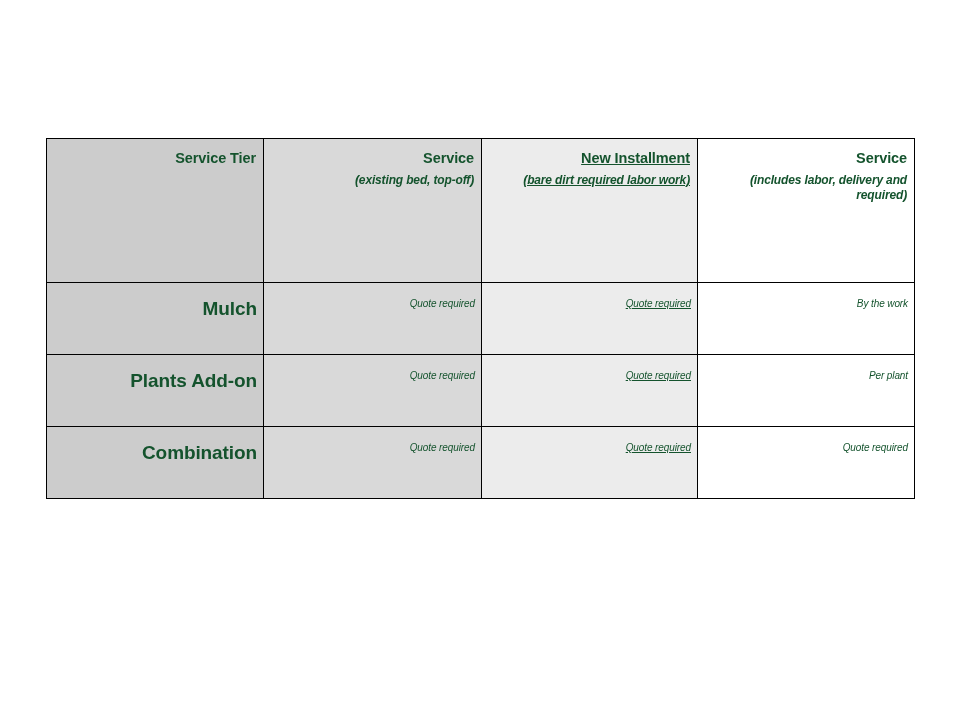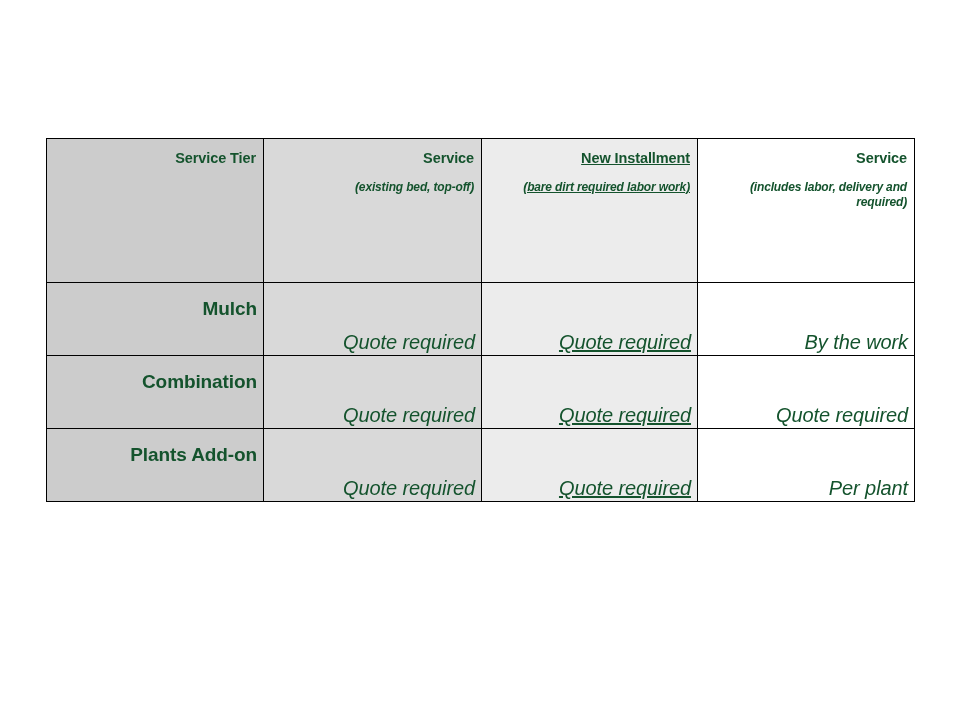--- a/index.html
+++ b/index.html
@@ -65,46 +65,45 @@
     line-height: 1.28;
     letter-spacing: -0.1px;
   }
   .head-sub {
     display: block;
     font-size: 12px;
     font-weight: bold;
     font-style: italic;
     line-height: 1.27;
     letter-spacing: -0.15px;
-    margin-top: 12px;
+    margin-top: 5px;
   }
   .head-sub:empty { display: none; }
 
   
   tr.data-row td {
     height: 71px;
   }
   .cell-wrap {
     padding: 14px 6px 0 6px;
   }
   .cell-label {
     display: block;
     font-size: 19px;
     font-weight: bold;
     line-height: 1.3;
     letter-spacing: -0.1px;
   }
   .cell-value {
     display: block;
-    font-size: 20px;
+    font-size: 10px;
     font-style: italic;
     font-weight: normal;
     line-height: 1.3;
     letter-spacing: -0.1px;
-    margin-top: 32px;
   }
 </style>
 </head>
 <body>
 
 <div id="slide">
 
   <table id="pricing-table">
     <colgroup>
       <col class="c1">
@@ -161,59 +160,59 @@
           <div class="cell-wrap">
             <span class="cell-value">By the work</span>
           </div>
         </td>
       </tr>
 
 
       <tr class="data-row">
         <td class="col-1">
           <div class="cell-wrap">
+            <span class="cell-label">Plants Add-on</span>
+          </div>
+        </td>
+        <td class="col-2">
+          <div class="cell-wrap">
+            <span class="cell-value">Quote required</span>
+          </div>
+        </td>
+        <td class="col-3">
+          <div class="cell-wrap">
+            <span class="cell-value">Quote required</span>
+          </div>
+        </td>
+        <td class="col-4">
+          <div class="cell-wrap">
+            <span class="cell-value">Per plant</span>
+          </div>
+        </td>
+      </tr>
+
+      <tr class="data-row">
+        <td class="col-1">
+          <div class="cell-wrap">
             <span class="cell-label">Combination</span>
           </div>
         </td>
         <td class="col-2">
           <div class="cell-wrap">
             <span class="cell-value">Quote required</span>
           </div>
         </td>
         <td class="col-3">
           <div class="cell-wrap">
             <span class="cell-value">Quote required</span>
           </div>
         </td>
         <td class="col-4">
           <div class="cell-wrap">
             <span class="cell-value">Quote required</span>
-          </div>
-        </td>
-      </tr>
-
-      <tr class="data-row">
-        <td class="col-1">
-          <div class="cell-wrap">
-            <span class="cell-label">Plants Add-on</span>
-          </div>
-        </td>
-        <td class="col-2">
-          <div class="cell-wrap">
-            <span class="cell-value">Quote required</span>
-          </div>
-        </td>
-        <td class="col-3">
-          <div class="cell-wrap">
-            <span class="cell-value">Quote required</span>
-          </div>
-        </td>
-        <td class="col-4">
-          <div class="cell-wrap">
-            <span class="cell-value">Per plant</span>
           </div>
         </td>
       </tr>
 
     </tbody>
   </table>
 
 </div>
 
 </body></html>

